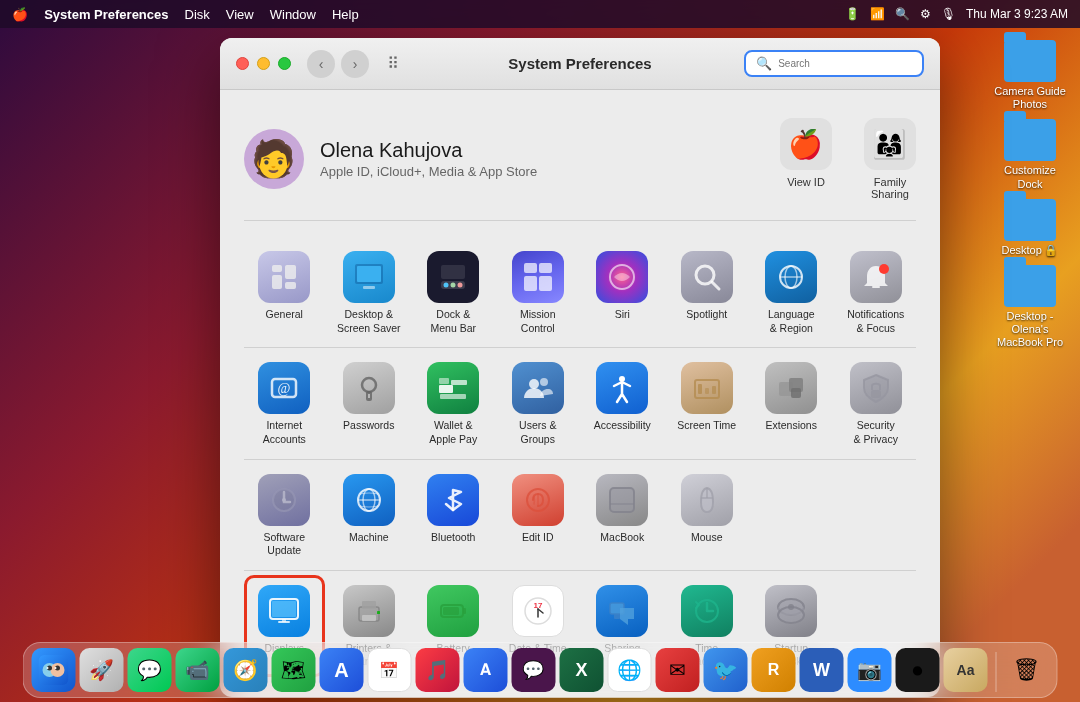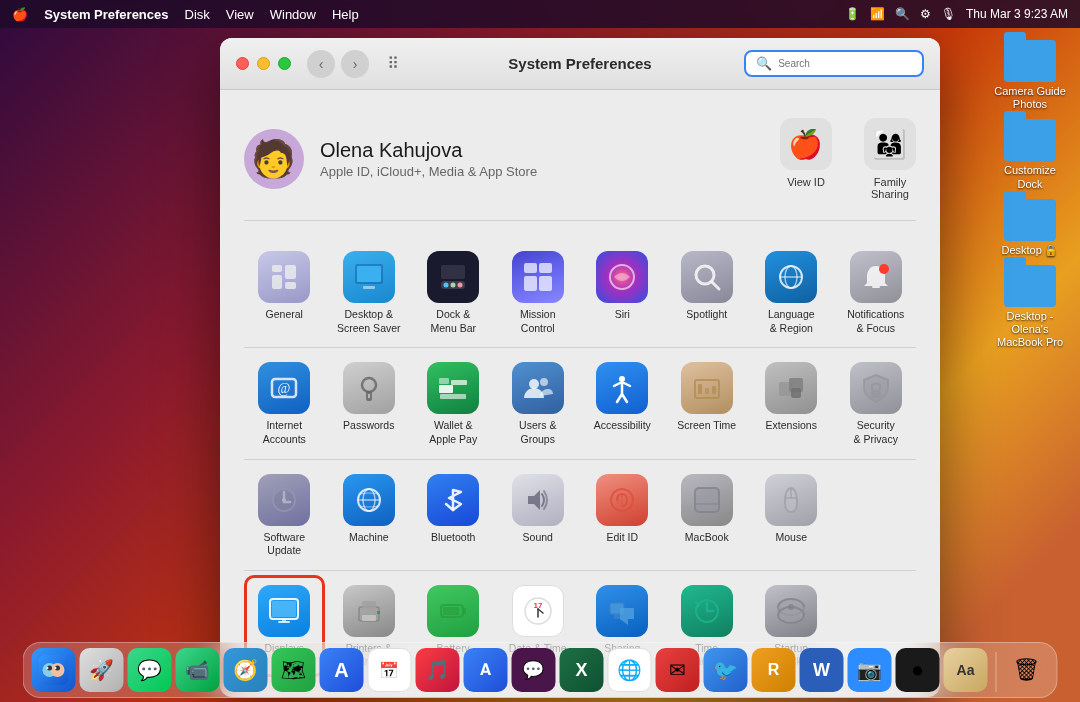--- a/index.html
+++ b/index.html
@@ -631,30 +631,20 @@
       <div class="pref-item">
         <div class="pref-icon icon-bluetooth">
           <svg width="32" height="32" viewBox="0 0 32 32">
               <path d="M16 6 L16 26 L24 20 L12 14 L24 8 Z" fill="none" stroke="rgba(255,255,255,0.9)" stroke-width="2.5" stroke-linejoin="round"></path>
               <line x1="16" y1="26" x2="9" y2="20" stroke="rgba(255,255,255,0.9)" stroke-width="2.5" stroke-linecap="round"></line>
             </svg>
         </div>
         <span class="pref-label">Bluetooth</span>
       </div>
 
-      <div class="pref-item">
-        <div class="pref-icon icon-sound">
-          <svg width="32" height="32" viewBox="0 0 32 32">
-              <polygon points="6,12 12,12 18,6 18,26 12,20 6,20" fill="rgba(100,100,120,0.8)"></polygon>
-              <path d="M20 10 Q24 16 20 22" fill="none" stroke="rgba(100,100,120,0.8)" stroke-width="2" stroke-linecap="round"></path>
-              <path d="M22 7 Q28 16 22 25" fill="none" stroke="rgba(100,100,120,0.6)" stroke-width="2" stroke-linecap="round"></path>
-            </svg>
-        </div>
-        <span class="pref-label">Sound</span>
-      </div>
 
       <div class="pref-item">
         <div class="pref-icon icon-touchid">
           <svg width="32" height="32" viewBox="0 0 32 32">
               <circle cx="16" cy="16" r="11" fill="none" stroke="rgba(220,80,60,0.8)" stroke-width="2"></circle>
               <path d="M11 16 Q11 10 16 10 Q21 10 21 16 Q21 22 16 22" fill="none" stroke="rgba(220,80,60,0.8)" stroke-width="2" stroke-linecap="round"></path>
               <path d="M16 10 L16 22" fill="none" stroke="rgba(220,80,60,0.6)" stroke-width="1.5" stroke-linecap="round"></path>
               <path d="M12 13 Q13 16 12 20" fill="none" stroke="rgba(220,80,60,0.5)" stroke-width="1.5" stroke-linecap="round"></path>
             </svg>
         </div>

